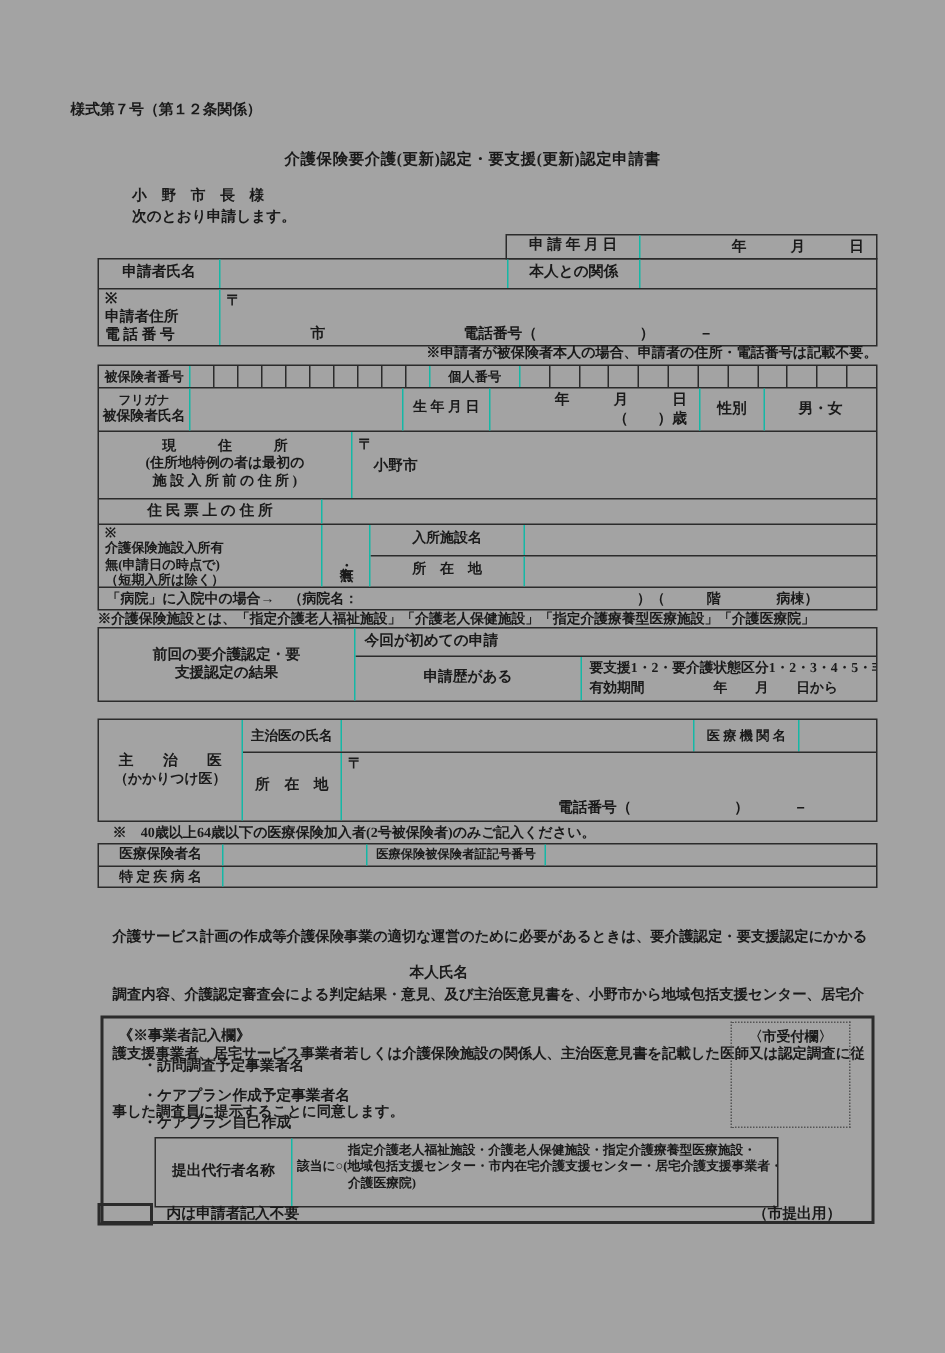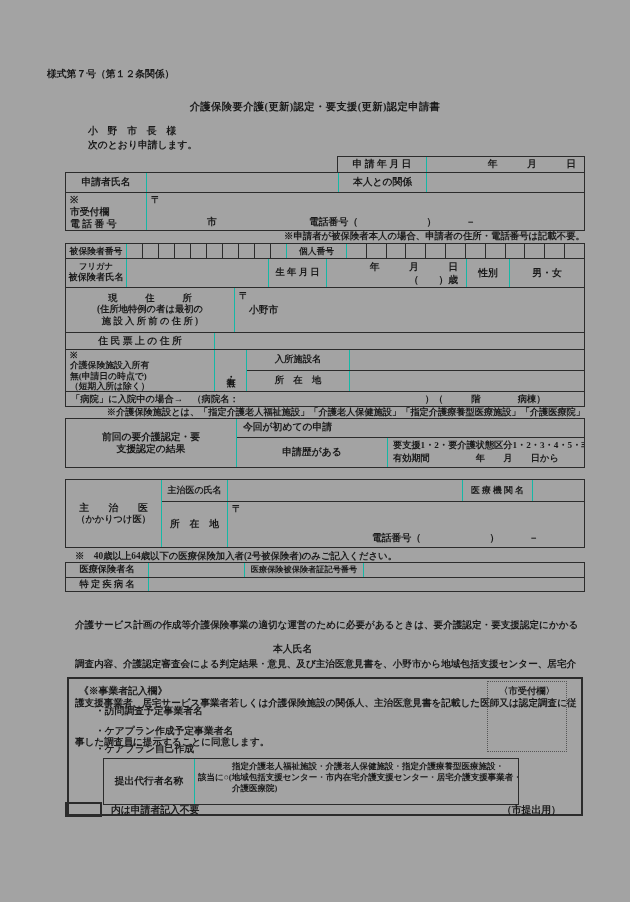--- a/index.html
+++ b/index.html
@@ -48,21 +48,21 @@
   <div class="tbl" style="left:65px;top:172px;width:520px">
     <div class="row" style="height:19px">
       <div class="c lab" style="width:80px">申請者氏名</div>
       <div class="c fillspace" style="width:192px;flex:none"></div>
       <div class="c lab" style="width:88px">本人との関係</div>
       <div class="c" style="flex:1"></div>
     </div>
     <div class="row" style="height:38px">
       <div class="c lab left" style="width:80px;justify-content:flex-start;padding-top:1px">
         <div>※</div>
-        <div>市受付欄</div>
+        <div>申請者住所</div>
         <div>電 話 番 号</div>
       </div>
       <div class="c spread" style="flex:1;padding:1px 2px 2px 4px">
         <div>〒</div>
         <div style="position:relative;height:12px">
           <span style="position:absolute;left:56px">市</span>
           <span class="nowrap" style="position:absolute;left:158px">電話番号（　　　　　　　）　　　－</span>
         </div>
       </div>
     </div>
@@ -147,21 +147,21 @@
         <div class="row" style="flex:1">
           <div class="c lab" style="width:102px;font-size:9.3px">所　在　地</div>
           <div class="c" style="flex:1"></div>
         </div>
       </div>
     </div>
     <div class="row" style="height:15px">
       <div class="c nowrap" style="flex:1;padding:1px 0 0 5px;font-size:9.3px">「病院」に入院中の場合→　（病院名：　　　　　　　　　　　　　　　　　　　　）（　　　階　　　　病棟）</div>
     </div>
   </div>
-  <div class="txt" style="left:65px;top:407px;width:520px;text-align:right;font-size:9.2px">※介護保険施設とは、「指定介護老人福祉施設」「介護老人保健施設」「指定介護療養型医療施設」「介護医療院」</div>
+  <div class="txt" style="left:65px;top:407px;width:520px;font-size:9.2px">※介護保険施設とは、「指定介護老人福祉施設」「介護老人保健施設」「指定介護療養型医療施設」「介護医療院」</div>
 
   <div class="tbl hrow" style="left:65px;top:418px;width:520px;height:50px">
     <div class="c lab" style="width:170px">
       <div>前回の要介護認定・要</div>
       <div>支援認定の結果</div>
     </div>
     <div class="c col">
       <div class="row" style="height:18px">
         <div class="c" style="flex:1;padding:2px 0 0 6px">今回が初めての申請</div>
       </div>

